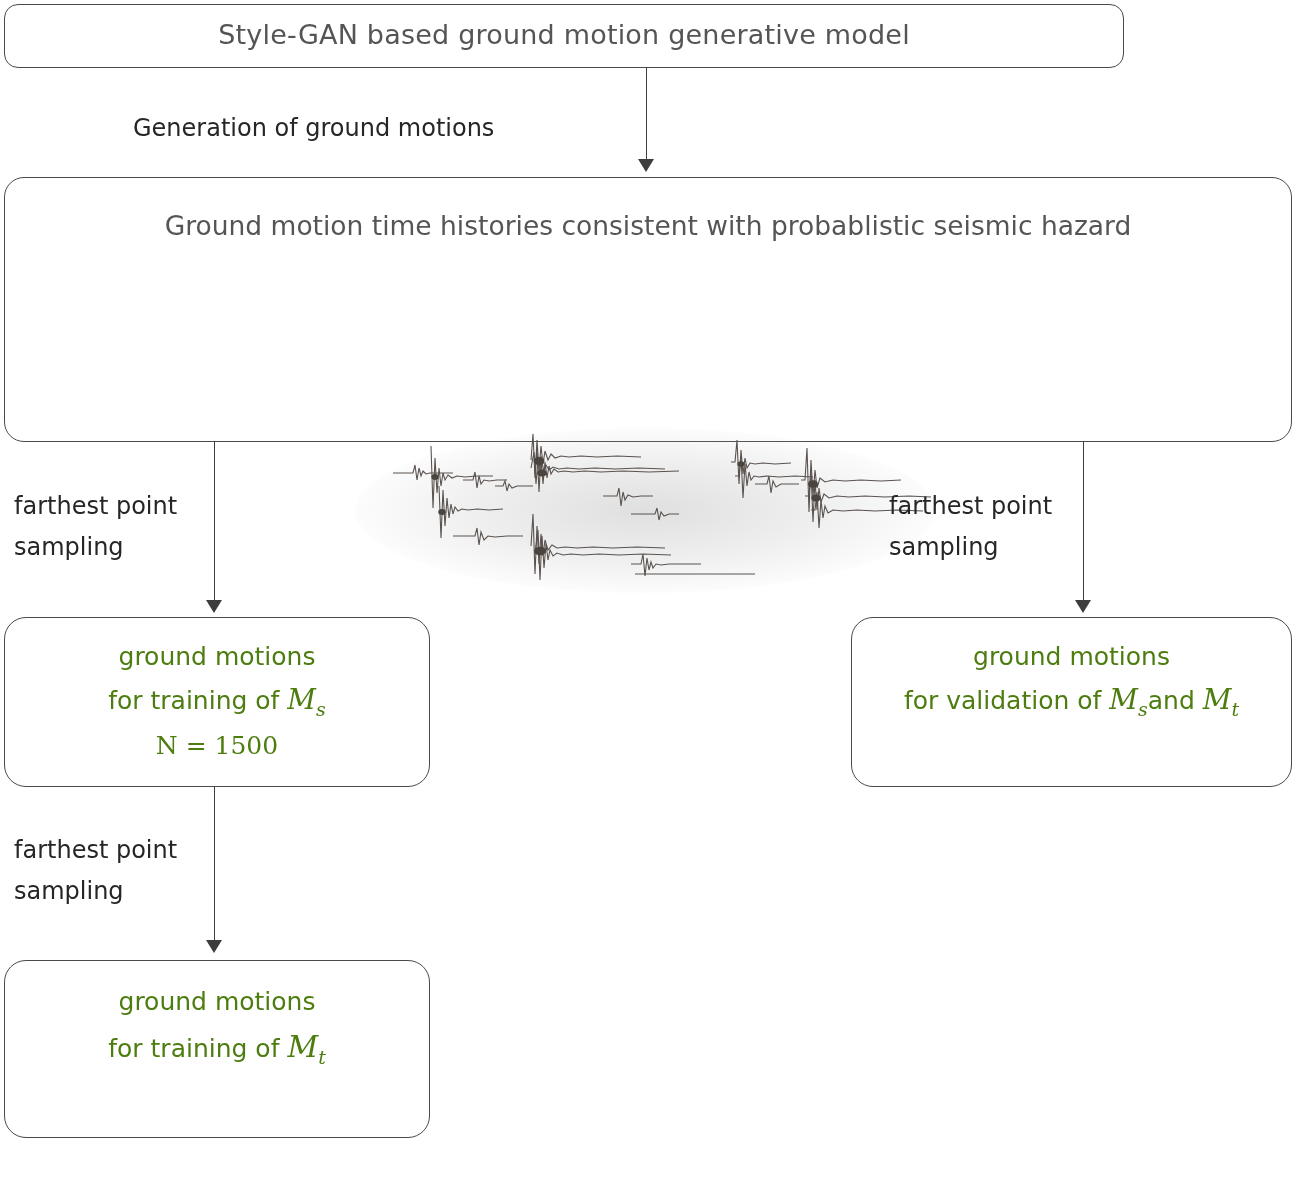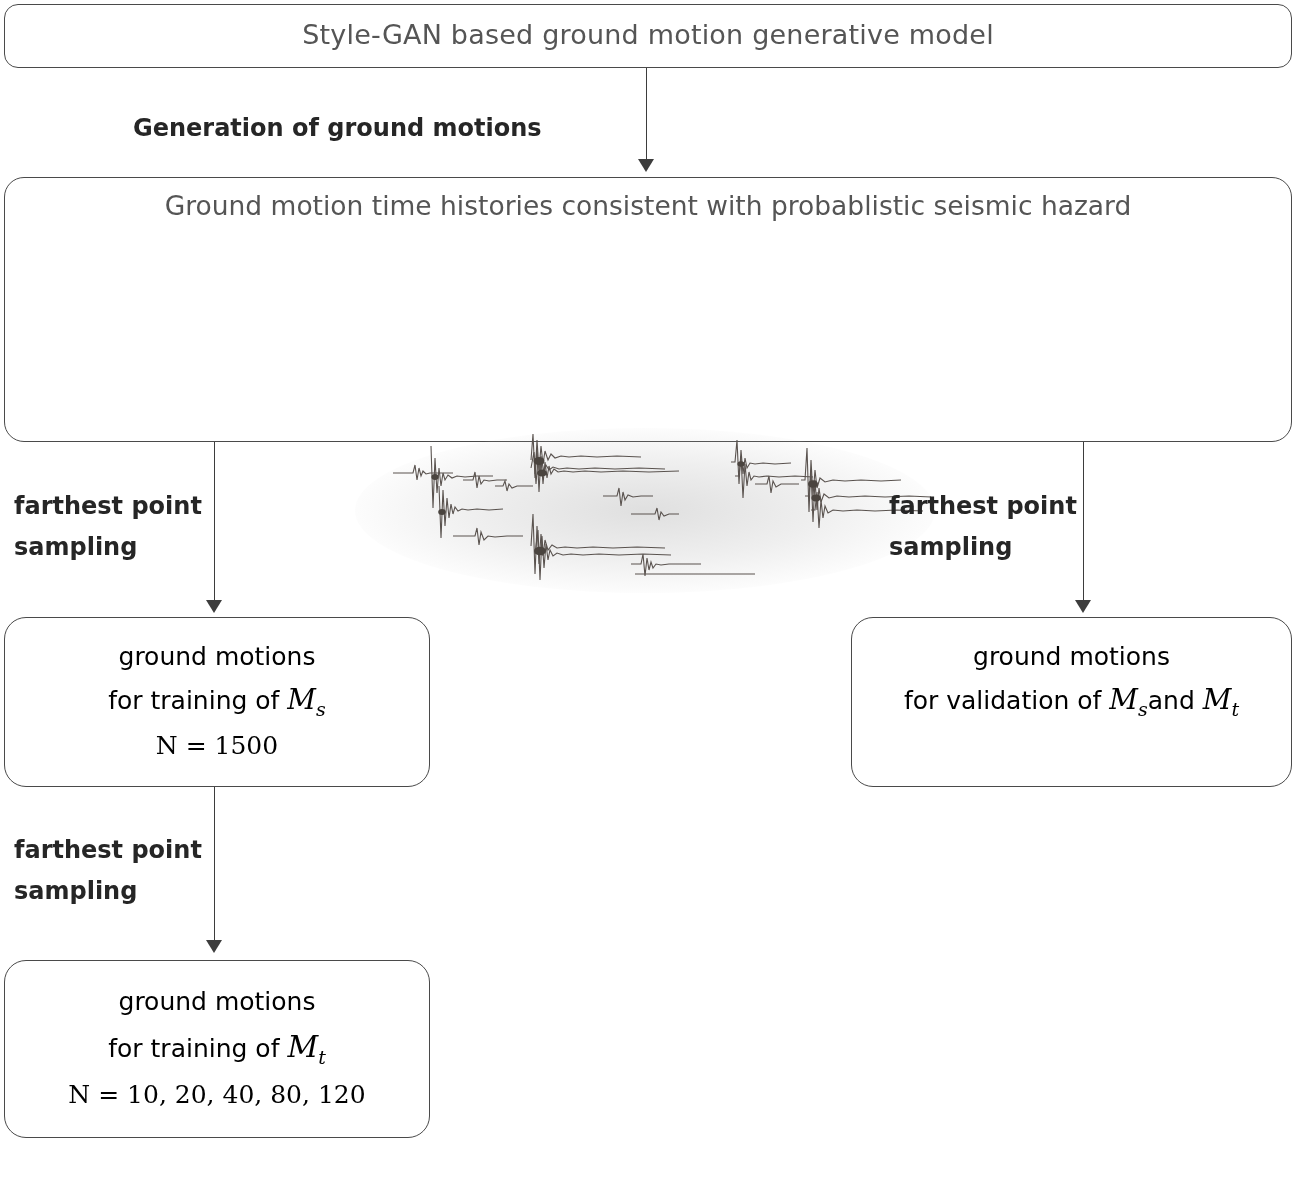--- a/index.html
+++ b/index.html
@@ -30,40 +30,40 @@
   }
   .box-title {
     text-align: center;
     color: #555555;
     font-family: "DejaVu Sans", sans-serif;
   }
 
   #box-top {
     left: 4px;
     top: 4px;
-    width: 1288px;
+    width: 1120px;
     height: 64px;
     border-radius: 14px;
   }
   #box-top .box-title {
     font-size: 27px;
     line-height: 60px;
     letter-spacing: 0.2px;
   }
 
   #box-hazard {
     left: 4px;
     top: 177px;
     width: 1288px;
     height: 265px;
     border-radius: 20px;
   }
   #box-hazard .box-title {
     font-size: 26.5px;
-    margin-top: 12px;
+    margin-top: 32px;
   }
 
   .box-small {
     border-radius: 22px;
   }
   #box-train-s {
     left: 4px;
     top: 617px;
     width: 426px;
     height: 170px;
@@ -81,21 +81,21 @@
     height: 178px;
   }
 
   .lines {
     position: absolute;
     text-align: center;
     width: 100%;
     left: 0;
   }
   .line {
-    color: #000000;
+    color: #4d7c0f;
     font-size: 25px;
     line-height: 1.65;
     white-space: nowrap;
   }
   .mathcal {
     font-family: "DejaVu Serif", serif;
     font-style: italic;
     font-size: 28px;
   }
   .mathcal sub {
@@ -119,21 +119,21 @@
     height: 0;
     border-left: 8px solid transparent;
     border-right: 8px solid transparent;
     border-top: 13px solid #3d3d3d;
   }
 
   
   .edge-label {
     position: absolute;
     font-family: "DejaVu Sans", sans-serif;
-    font-weight: bold;
+    font-weight: normal;
     color: #262626;
     font-size: 24px;
     line-height: 1.58;
     white-space: nowrap;
   }
   .edge-label.two-line {
     line-height: 1.7;
   }
 
   
@@ -294,18 +294,17 @@
     <div>sampling</div>
   </div>
 
   <div class="box box-small" id="box-train-t">
     <div class="lines" style="top:20px;">
       <div class="line">ground motions</div>
       <div class="line">
         <span>for training of</span>
         <span class="mathcal" style="font-size:30px;"><span>M</span><sub>t</sub></span>
       </div>
-      <div class="line num">N = 10, 20, 40, 80, 120</div>
     </div>
   </div>
 
 
 </div>
 
 </body></html>

